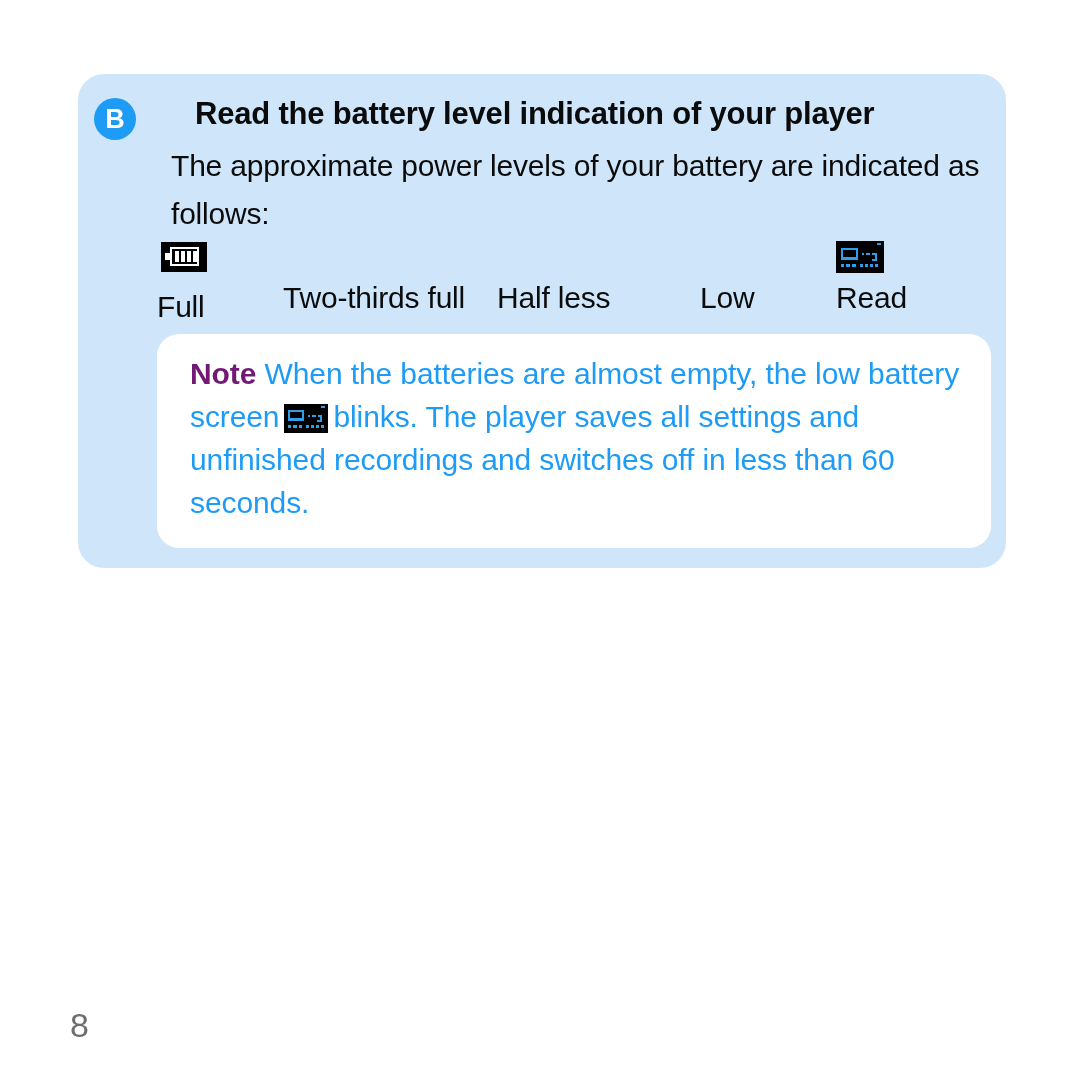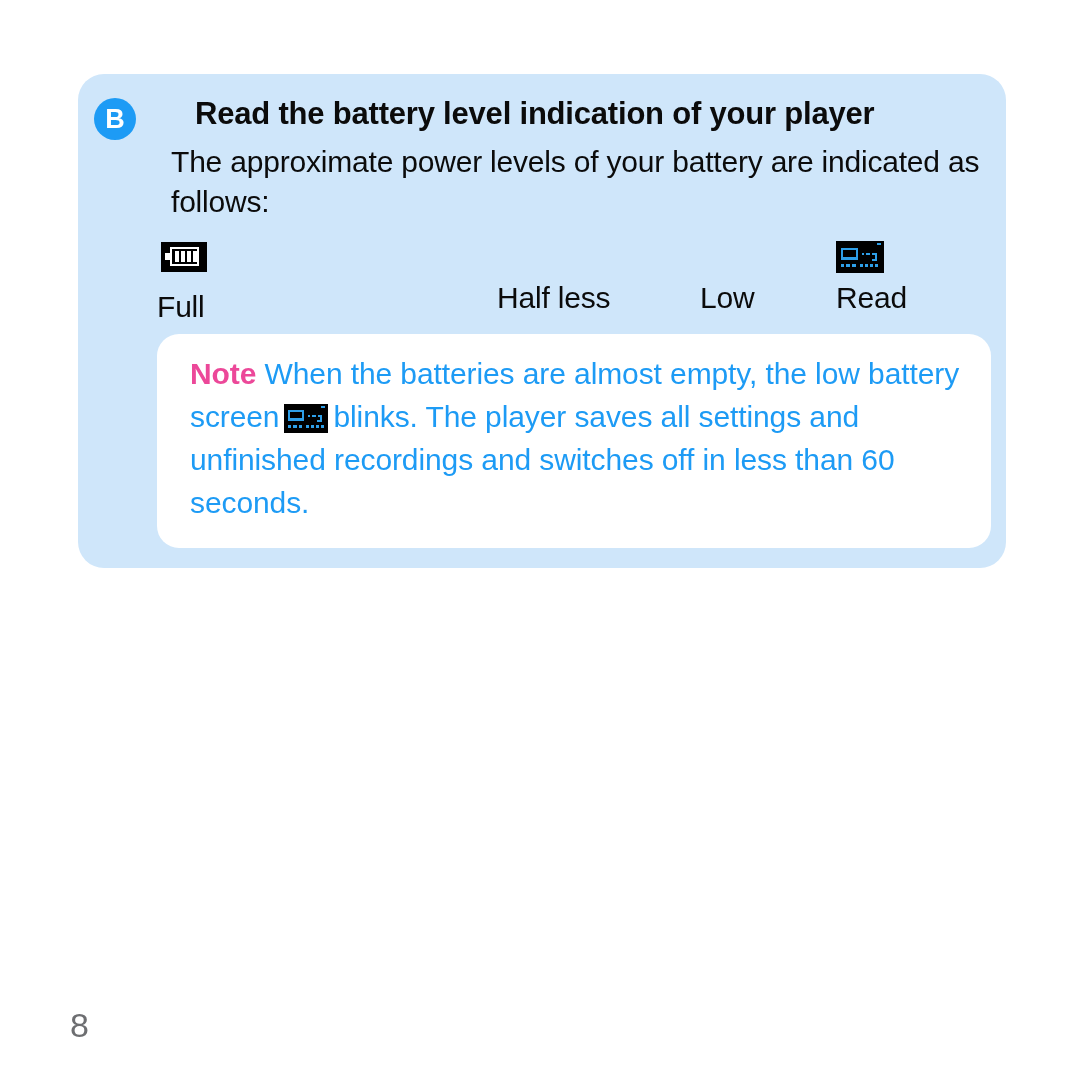--- a/index.html
+++ b/index.html
@@ -64,21 +64,21 @@
     margin-left: 24px;
   }
 
   
   #body-text {
     position: absolute;
     left: 93px;
     top: 68px;
     width: 820px;
     font-size: 30px;
-    line-height: 40px;
+    line-height: 48px;
     color: #0b0b0b;
     letter-spacing: -0.2px;
   }
 
   
   #icon-row {
     position: absolute;
     left: 0px;
     top: 168px;
     width: 928px;
@@ -207,21 +207,21 @@
     left: 33px;
     top: 18px;
     width: 775px;
     font-size: 30px;
     line-height: 43px;
     color: #1d9bf5;
     letter-spacing: -0.1px;
   }
   #note-label {
     font-weight: bold;
-    color: #ec4899;
+    color: #701a75;
   }
 
   
   .inline-lcd {
     display: inline-block;
     position: relative;
     width: 44px;
     height: 29px;
     background: #000000;
     vertical-align: -6px;
@@ -294,20 +294,21 @@
       <span class="seg foot f4"></span>
       <span class="seg foot f5"></span>
       <span class="seg foot f6"></span>
       <span class="seg foot f7"></span>
     </div>
 
   </div>
 
   <div id="label-row">
     <span id="label-full" class="level-label">Full</span>
+    <span id="label-two-thirds" class="level-label">Two-thirds full</span>
     <span id="label-half" class="level-label">Half less</span>
     <span id="label-low" class="level-label">Low</span>
     <span id="label-empty" class="level-label">Read</span>
   </div>
 
   <div id="note-card">
     <div id="note-text">
       <span id="note-label">Note</span><span> </span><span>When the batteries are almost empty, the low battery screen</span><span class="inline-lcd">
         <span class="scr-frame"></span>
         <span class="scr-frame-fill"></span>

